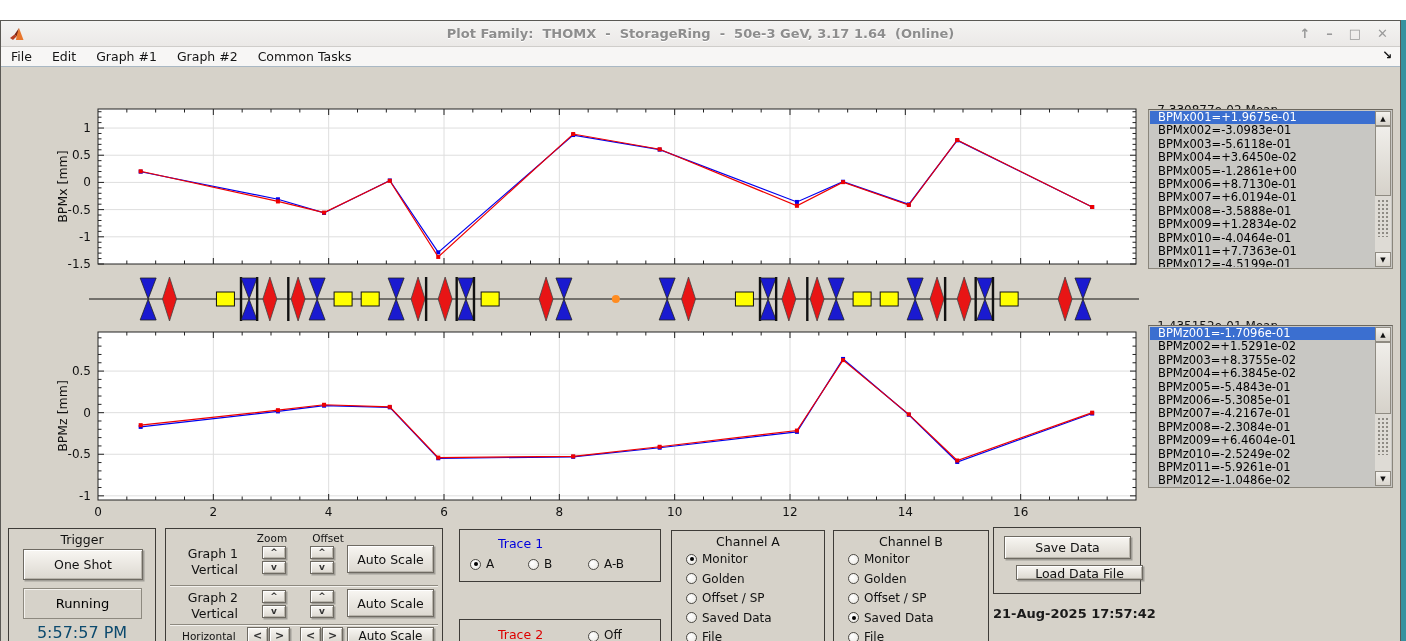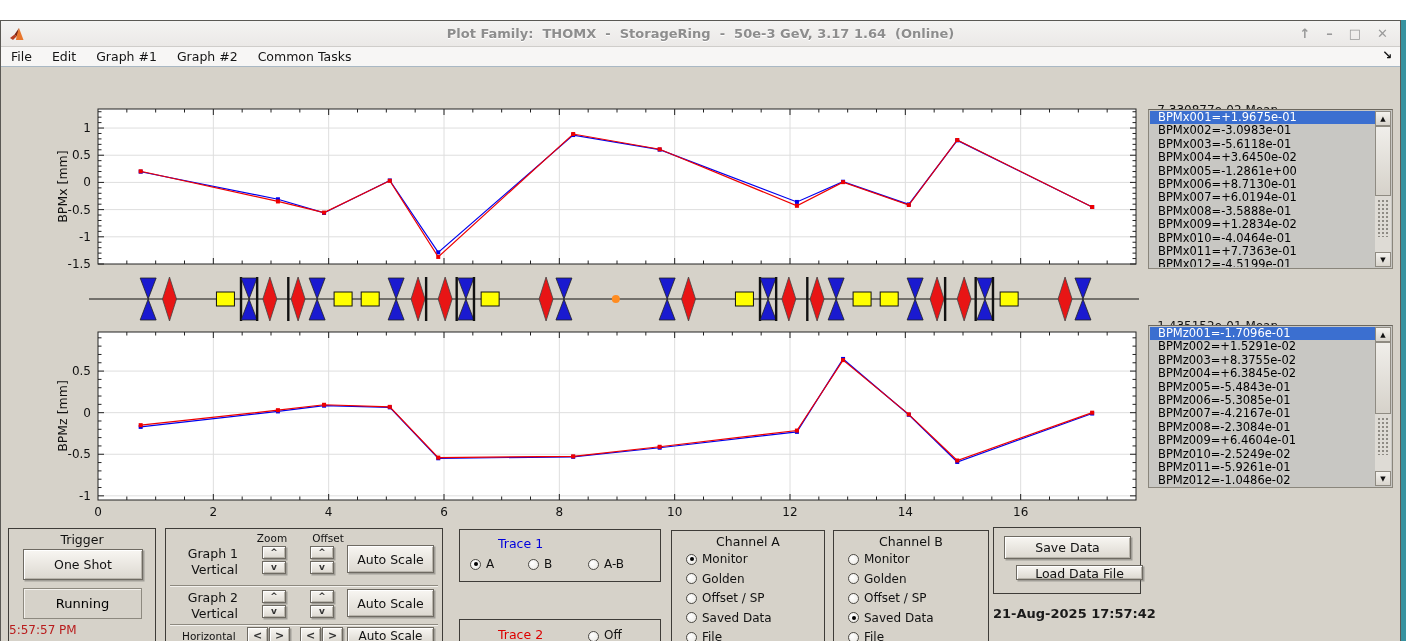--- a/index.html
+++ b/index.html
@@ -53,21 +53,21 @@
   .panel-title { position:absolute; left:0; right:0; top:3px; text-align:center; font-size:12.5px; color:#111; }
   .abs { position:absolute; }
   .btn { position:absolute; background:linear-gradient(180deg,#f8f6f2,#dcd8d0);
     border:1px solid #6e6a62; box-shadow:inset 1px 1px 0 #ffffff, inset -1px -1px 0 #b8b4ab, 1.5px 1.5px 0 rgba(96,94,88,.45);
     font-family:"DejaVu Sans", sans-serif; font-size:12.5px; color:#111; text-align:center; cursor:default; }
   .btn-sm { font-size:9px; line-height:1; font-weight:bold; color:#333; }
   .etched { position:absolute; border:1px solid #8d897f; box-shadow:inset 1px 1px 0 #f4f2ee; text-align:center; }
   .hsep { position:absolute; left:4px; right:4px; height:0; border-top:1px solid #8d897f; border-bottom:1px solid #f4f2ee; }
   .small-label { position:absolute; font-size:10.5px; color:#111; }
   .g-label { position:absolute; font-size:12.5px; color:#111; text-align:right; }
-  .time-label { position:absolute; left:0; right:0; font-size:12px; color:#b91c1c; }
+  .time-label { position:absolute; left:0; right:0; text-align:center; font-size:16px; color:#0c4a6e; }
   .date-label { position:absolute; font-size:13px; font-weight:bold; color:#1a1a1a; }
 
   
   .radio-item { position:absolute; display:flex; align-items:center; gap:5px; height:14px; }
   .radio { width:11px; height:11px; border-radius:50%; border:1px solid #4c4a45;
     background:radial-gradient(circle at 35% 35%, #ffffff, #e8e6e1); position:relative; flex:0 0 auto; }
   .radio.checked::after { content:""; position:absolute; left:2.5px; top:2.5px; width:4px; height:4px;
     border-radius:50%; background:#000; }
   .radio-label { font-size:12px; color:#111; white-space:nowrap; }
 </style>

